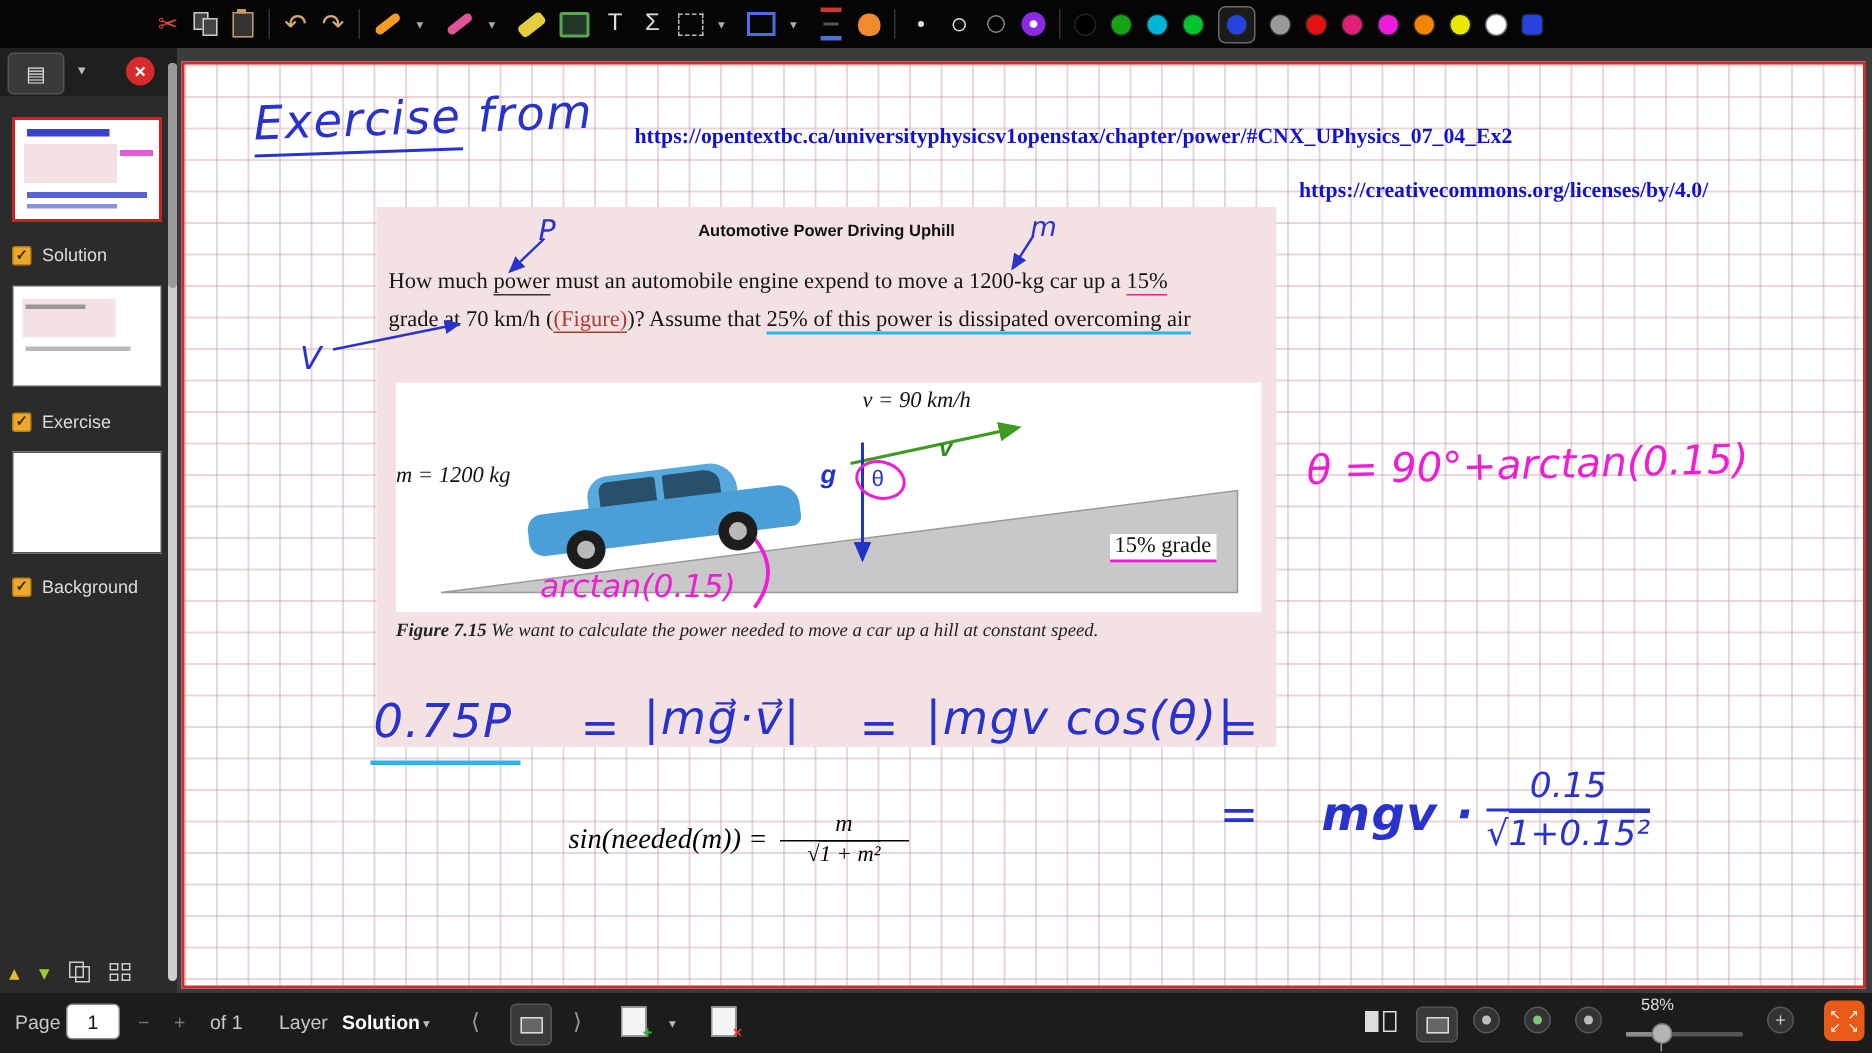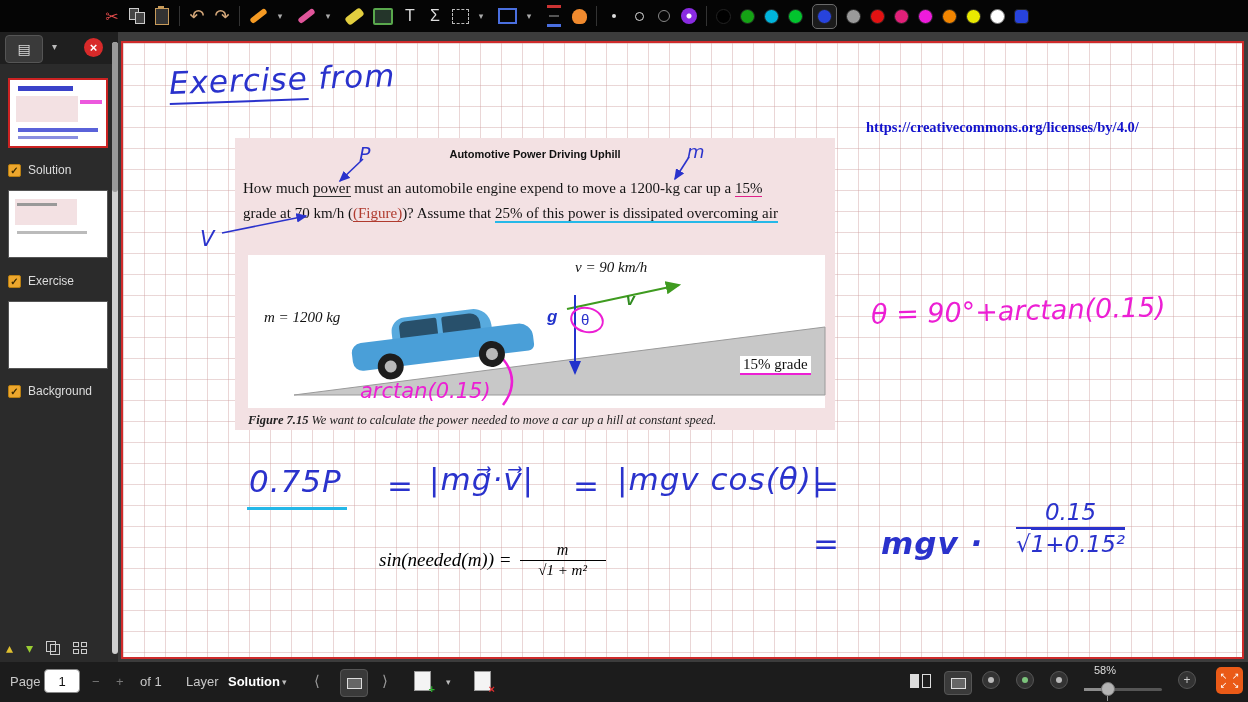--- a/index.html
+++ b/index.html
@@ -214,23 +214,24 @@
   <div class="canvas-bg"></div>
 
   <div class="page">
 
     <div class="pi heading hand-blue zt" style="left:46px;top:18px;">
       <span class="uword">Exercise</span>
       <span> </span>
       <span>from</span>
     </div>
 
+    <div class="pi url zt" style="left:300px;top:40px;">https://opentextbc.ca/universityphysicsv1openstax/chapter/power/#CNX_UPhysics_07_04_Ex2</div>
     <div class="pi url zt" style="left:743px;top:76px;">https://creativecommons.org/licenses/by/4.0/</div>
 
-    <div class="pi pbox zc" style="left:112px;top:95px;width:600px;height:292px;">
+    <div class="pi pbox zc" style="left:128px;top:95px;width:600px;height:360px;">
       <div class="pi ptitle" style="left:0;top:10px;">Automotive Power Driving Uphill</div>
       <div class="pi ptext serif" style="left:8px;top:38px;width:588px;">
         <div>
           <span>How much </span><span class="u-dark">power</span><span> must an automobile engine expend to move a 1200-kg car up a </span><span class="u-pink">15%</span>
         </div>
         <div>
           <span>grade at 70 km/h (</span><span class="figlink">(Figure)</span><span>)? Assume that </span><span class="u-cyan">25% of this power is dissipated overcoming air</span>
         </div>
       </div>
 
@@ -299,21 +300,21 @@
     <div class="pi hand-blue eq zt" style="left:126px;top:420px;">0.75P</div>
     <div class="pi zt" style="left:124px;top:464px;width:100px;height:3px;background:#25b8e8;"></div>
     <div class="pi hand-blue eq zt" style="left:264px;top:424px;">=</div>
     <div class="pi hand-blue eq zt" style="left:306px;top:418px;">|mg⃗·v⃗|</div>
     <div class="pi hand-blue eq zt" style="left:450px;top:424px;">=</div>
     <div class="pi hand-blue eq zt" style="left:494px;top:418px;">|mgv cos(θ)|</div>
     <div class="pi hand-blue eq zt" style="left:690px;top:424px;">=</div>
 
     <div class="pi hand-blue eq zt" style="left:690px;top:482px;">=</div>
     <div class="pi hand-blue eq zt" style="left:758px;top:482px;font-weight:bold;">mgv ·</div>
-    <div class="pi zt" style="left:868px;top:456px;margin-left:25px;">
+    <div class="pi zt" style="left:868px;top:468px;">
       <span class="frac hand-blue">
         <span class="eq-sm">0.15</span>
         <span class="bar-b"></span>
         <span class="eq-sm"><span>√</span><span class="ovl">1+0.15²</span></span>
       </span>
     </div>
 
     <div class="pi serif zt" style="left:256px;top:498px;color:#000;display:inline-flex;align-items:center;gap:8px;">
       <span style="font-size:19px;font-style:italic;">sin(needed(m)) =</span>
       <span class="frac" style="color:#000;">

